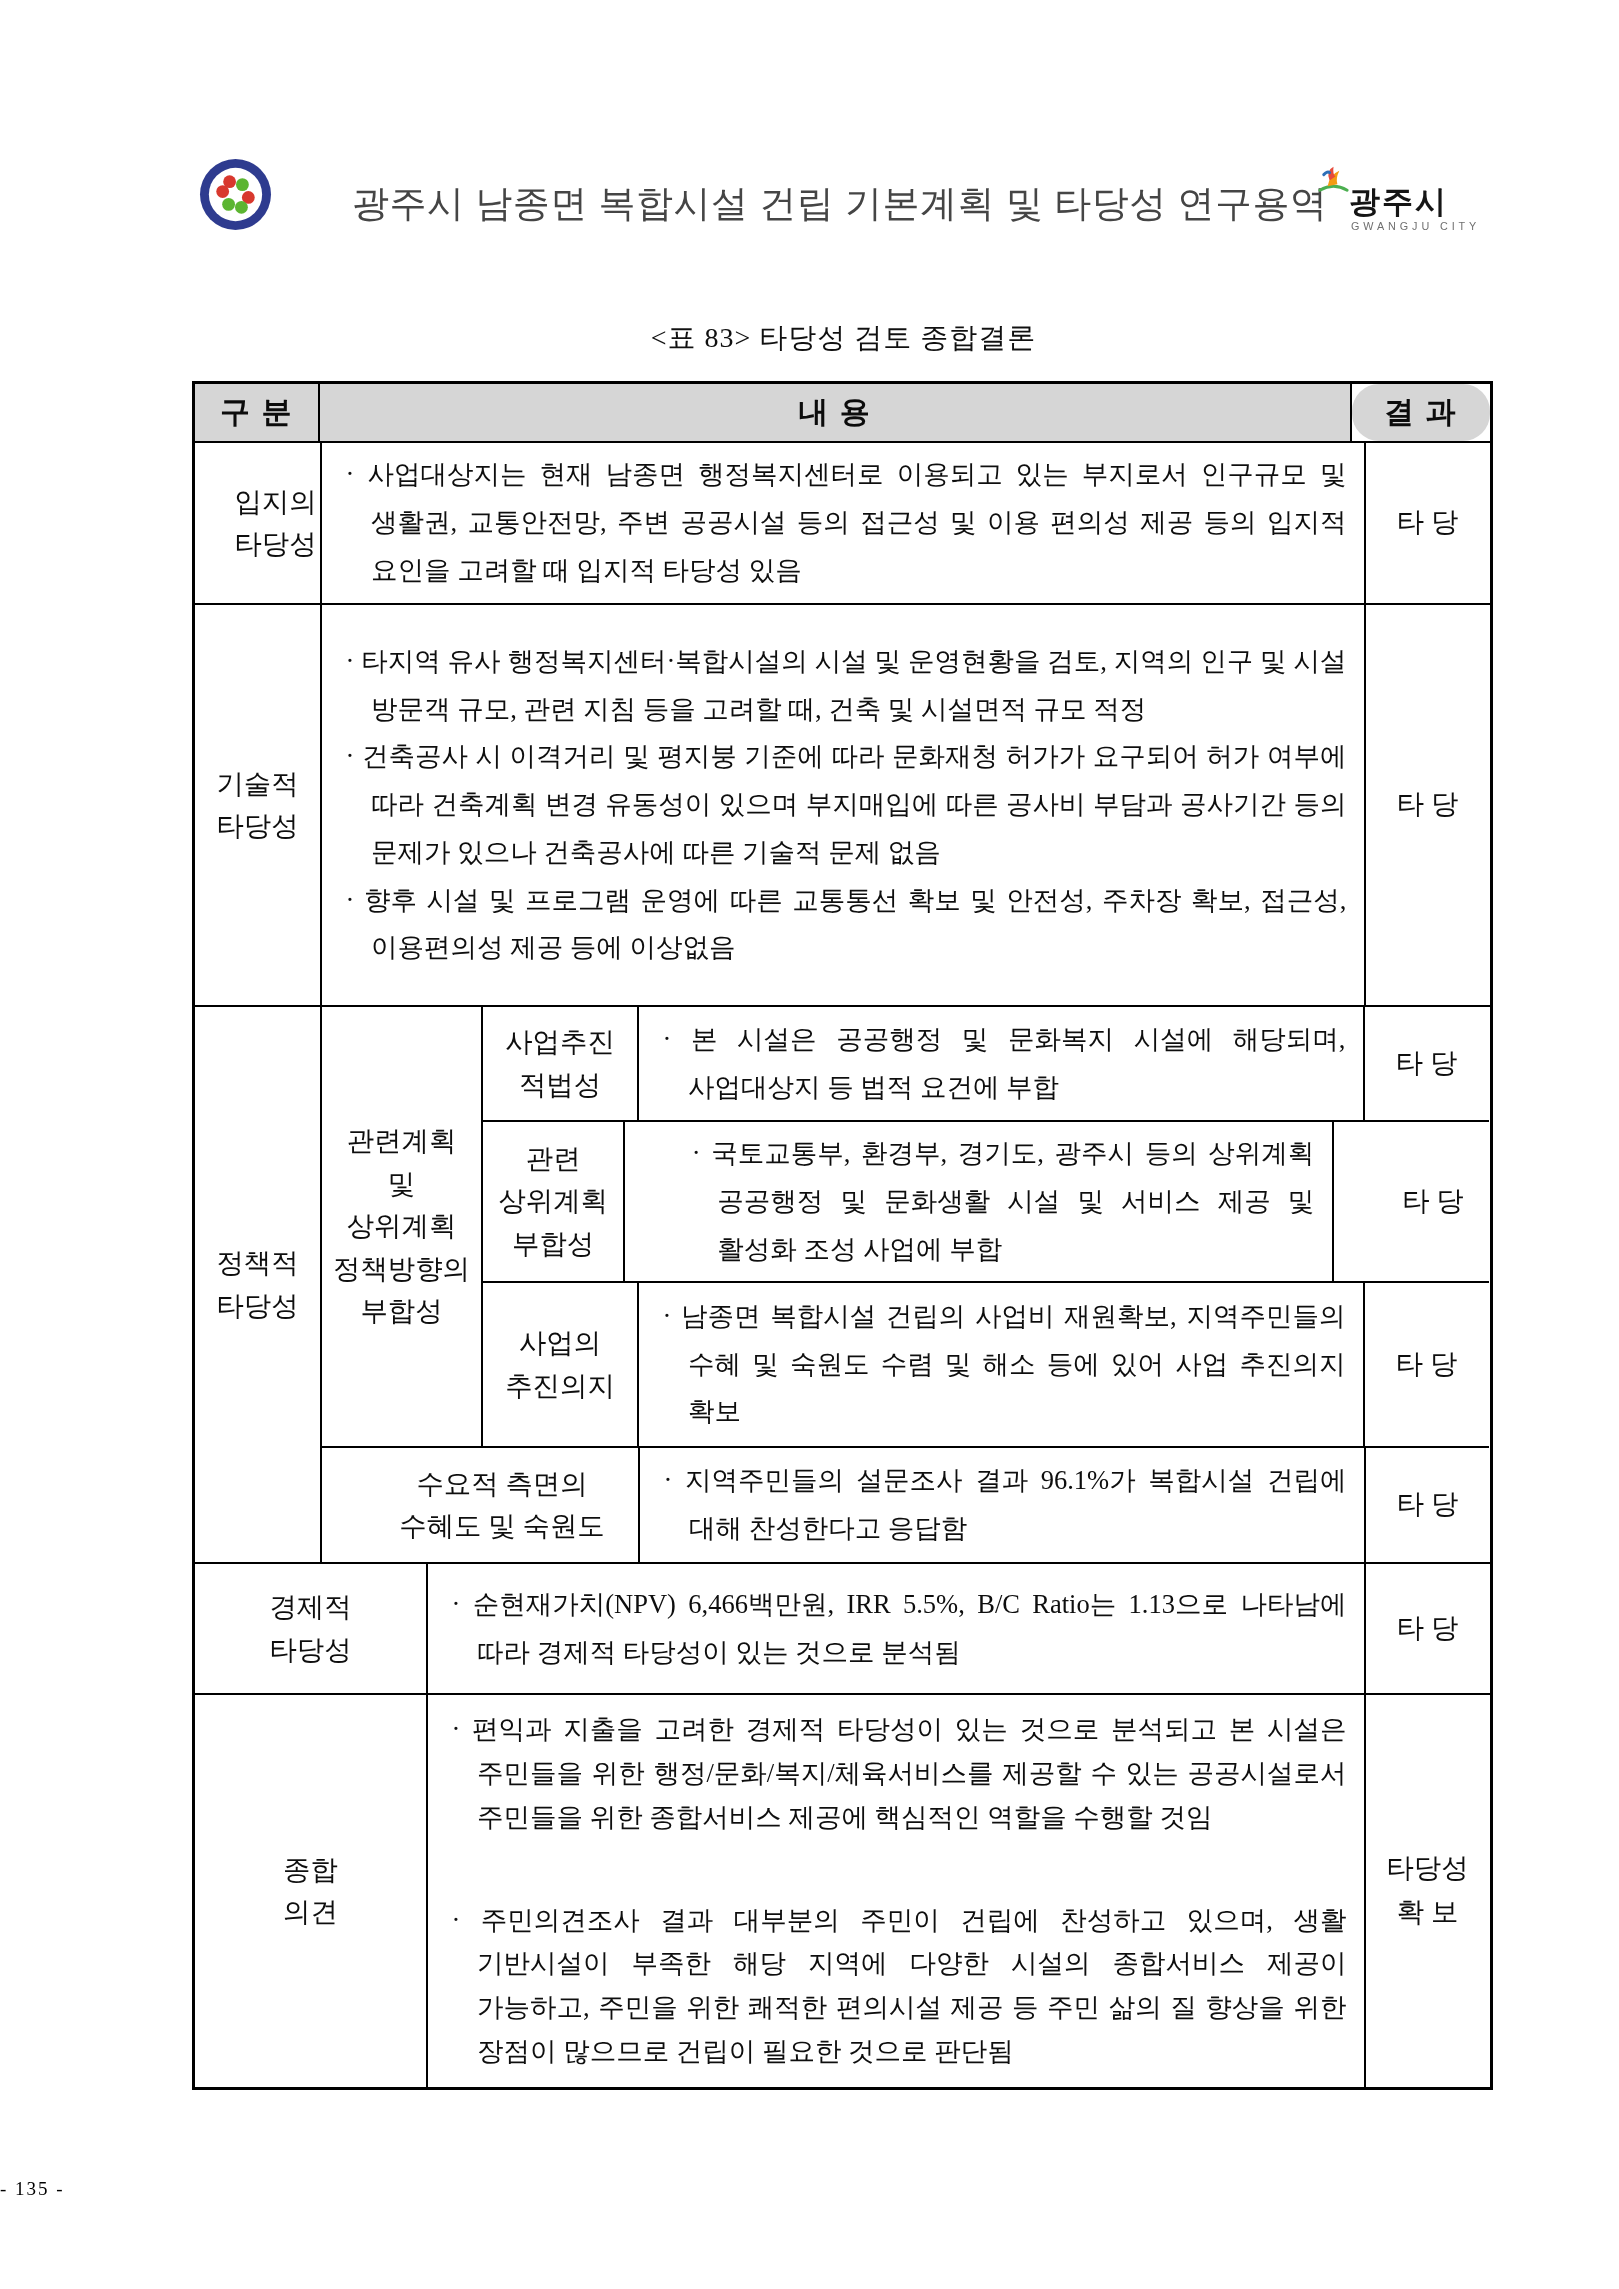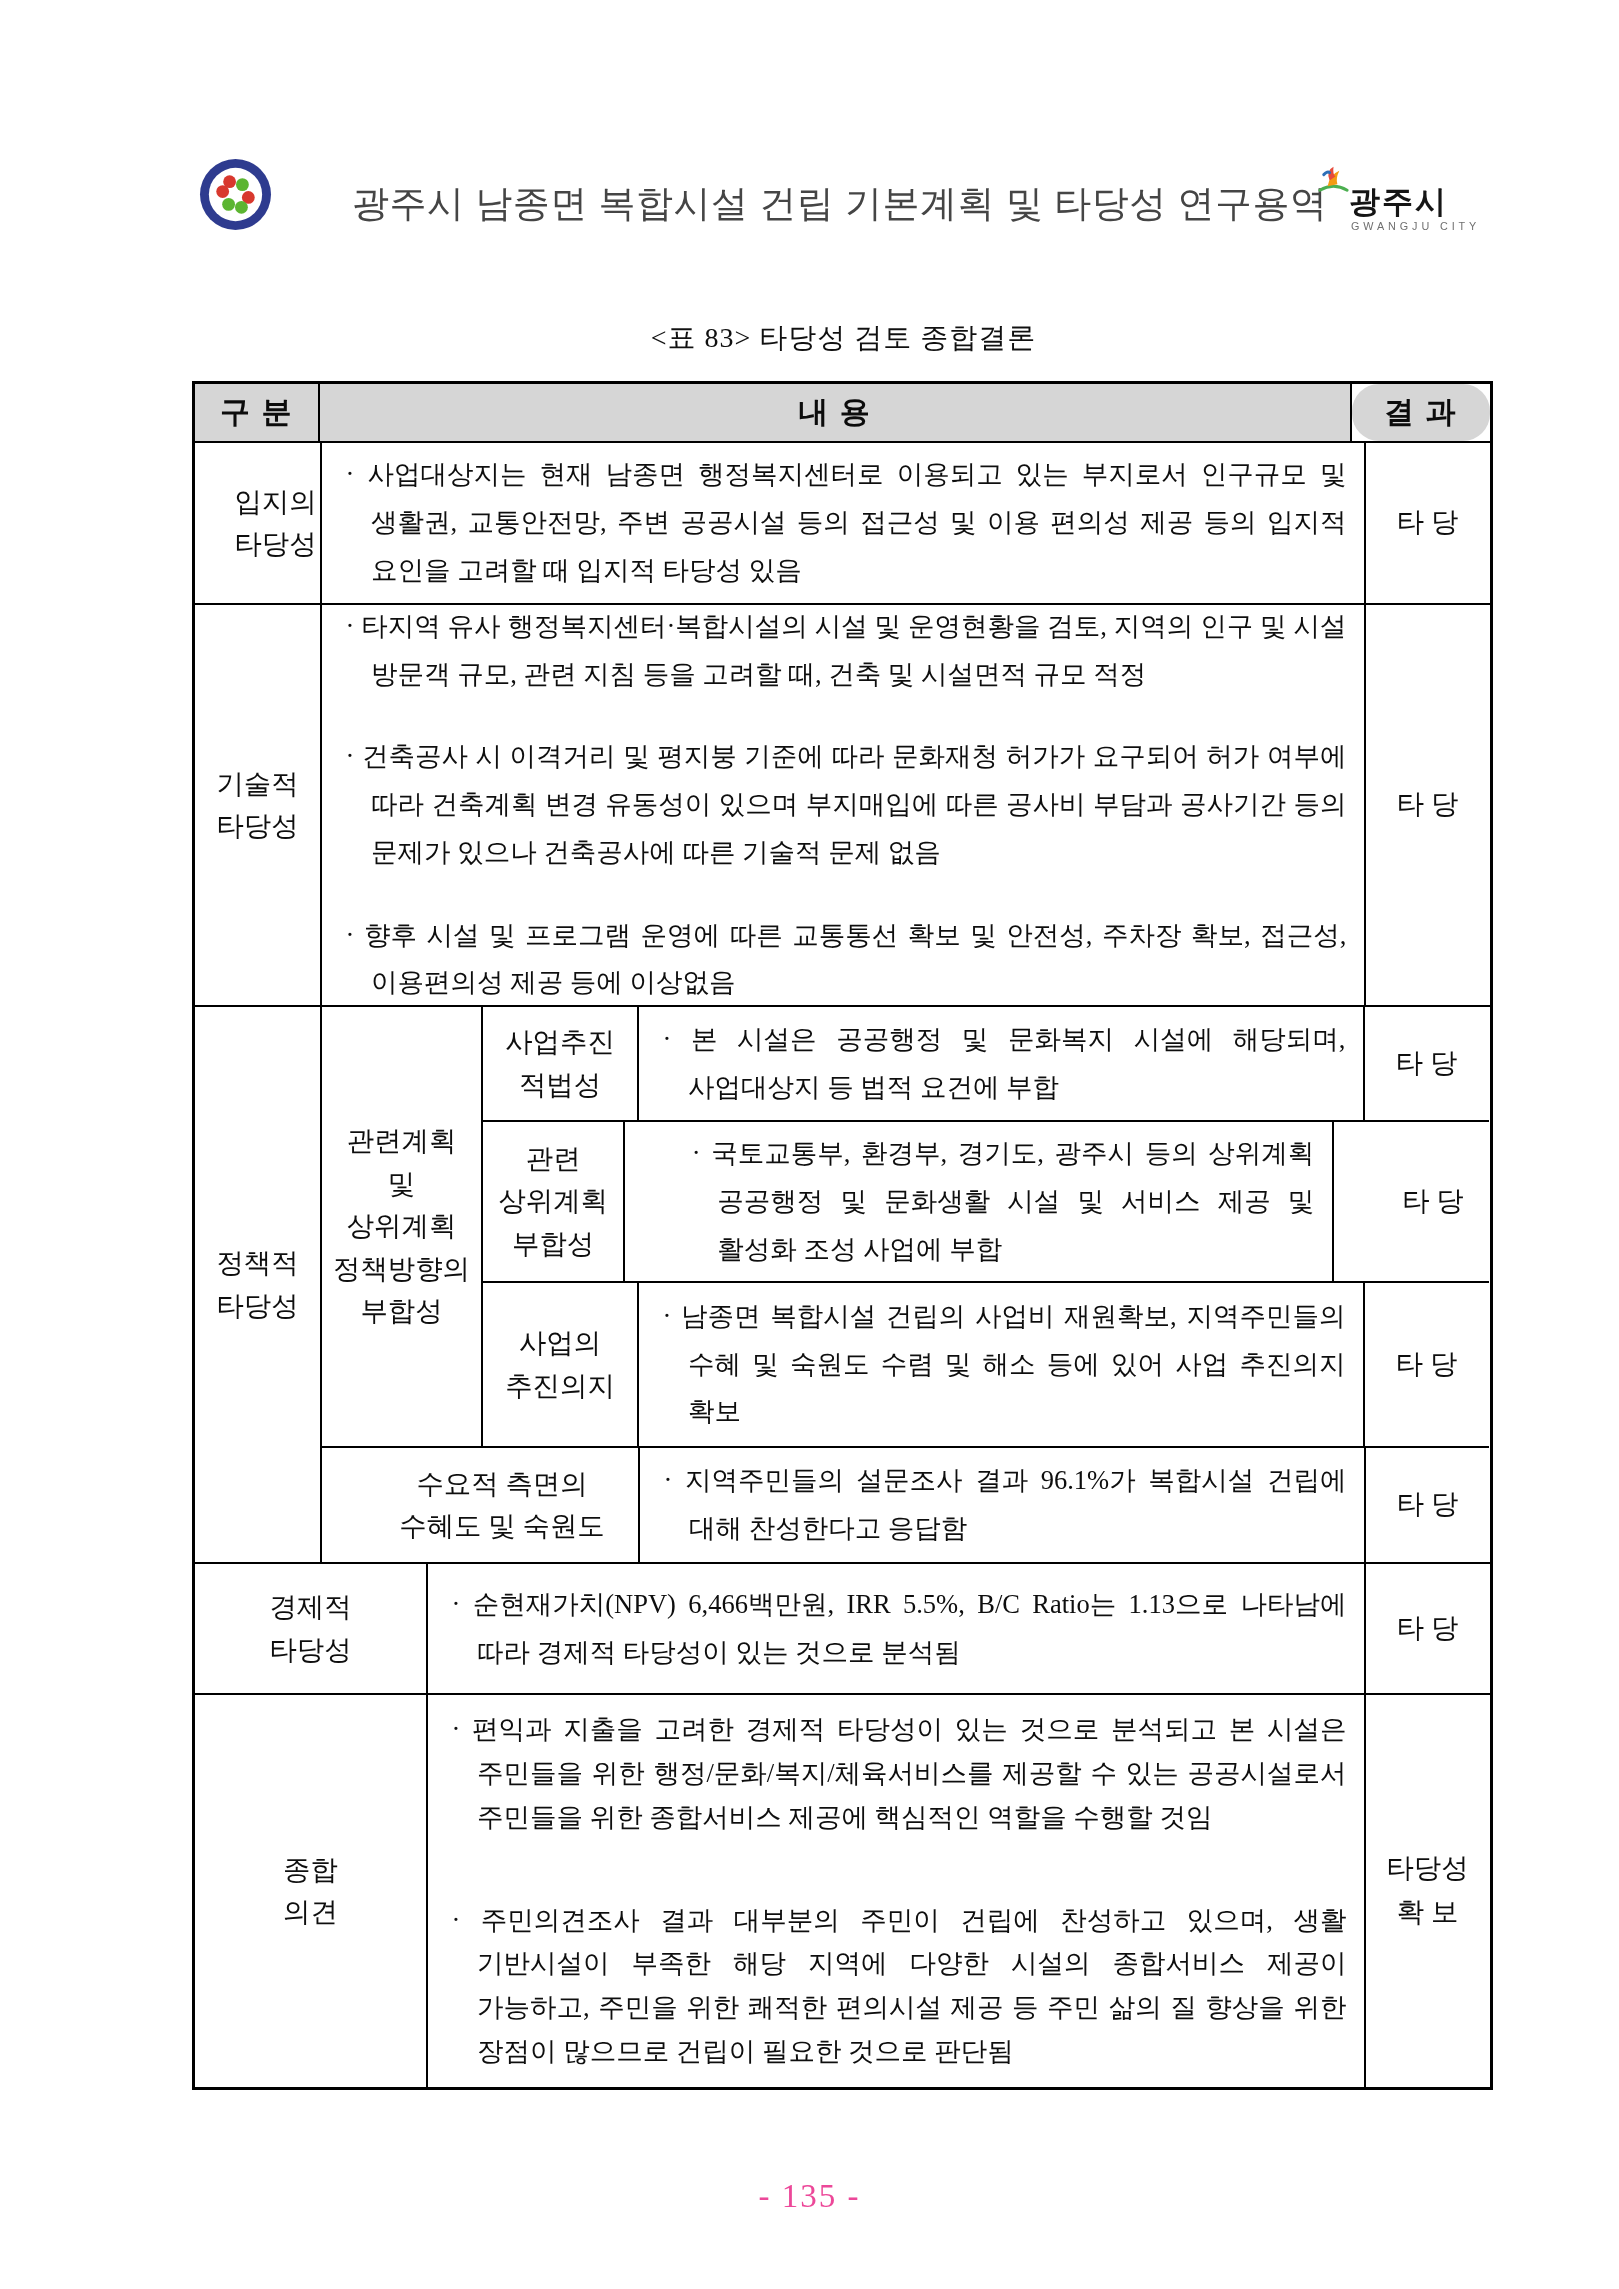--- a/index.html
+++ b/index.html
@@ -76,32 +76,32 @@
     white-space: pre-line; color: #0e0e0e;
   }
   .content {
     flex-direction: column; align-items: stretch; justify-content: center;
     padding: 5.9px 17.6px 5.9px 23.5px;
     font-size: 26.5px; line-height: 1.8; text-align: justify;
     color: #0e0e0e;
   }
   .content .bullet { text-indent: -25.5px; padding-left: 25.5px; word-break: keep-all; }
   .gap-lg { row-gap: 59px; }
-  .gap-md { row-gap: 35px; }
+  .gap-md { }
   .tight { line-height: 1.66; }
 
   .col { display: flex; flex-direction: column; }
   .subrow { display: flex; border-bottom: 2.9px solid #000; }
   .subrow.last { border-bottom: none; }
   .r3top { display: flex; border-bottom: 2.9px solid #000; }
 
   
   .page-footer {
     position: absolute; left: 0; top: 2178px; width: 100%;
-    text-align: center; font-size: 33px; color: #ec4899; letter-spacing: 2px;
+    font-size: 19px; color: #000000; letter-spacing: 2px;
   }
 </style>
 </head>
 <body>
 
 <div class="page">
 
   <div class="emblem">
     <svg viewBox="0 0 74 74" width="73" height="73">
       <circle cx="37" cy="37" r="36" fill="#2e3b8f"></circle>

